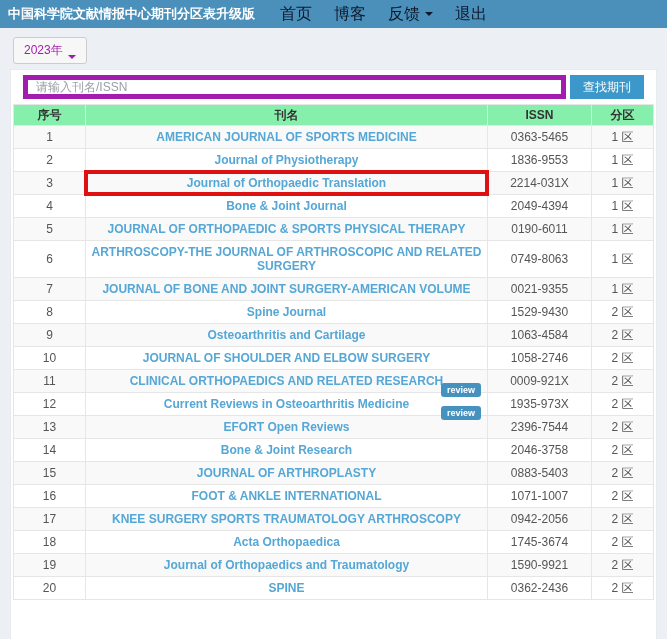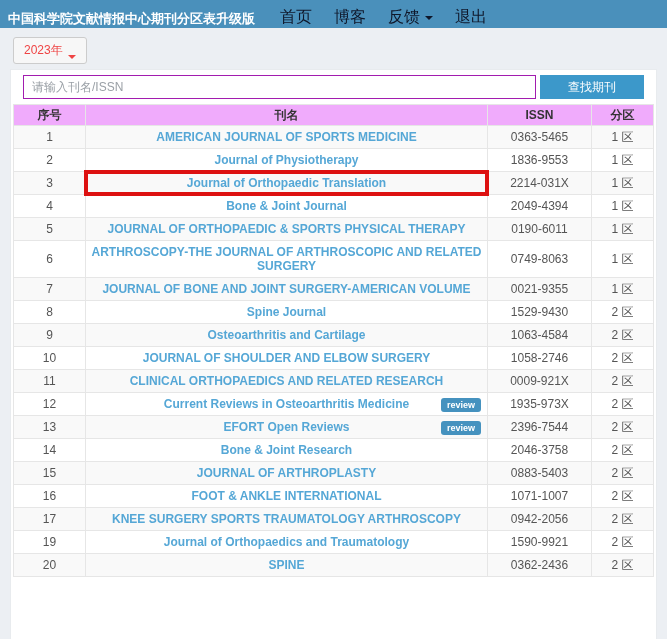--- a/index.html
+++ b/index.html
@@ -14,51 +14,51 @@
   }
   *{box-sizing:border-box;margin:0;padding:0;}
   html,body{width:667px;height:639px;overflow:hidden;}
   body{
     font-family:"Liberation Sans","DejaVu Sans",sans-serif;
     font-size:12px;color:#333;background:var(--page-bg);
   }
   .viewport{position:relative;width:667px;height:639px;overflow:hidden;}
 
   
-  .navbar{height:28px;background:var(--navbar-blue);display:flex;align-items:flex-end;padding:0 8px;}
+  .navbar{height:28px;background:var(--navbar-blue);display:flex;align-items:center;padding:0 8px;}
   .brand{color:#fff;font-weight:bold;font-size:13px;margin-right:14px;white-space:nowrap;}
   .nav-menu{display:flex;align-items:center;}
   .nav-item{color:#0f172a;font-size:16px;padding:0 11px;text-decoration:none;cursor:pointer;display:flex;align-items:center;}
   .caret{display:inline-block;width:0;height:0;margin-left:5px;border-left:4px solid transparent;border-right:4px solid transparent;border-top:4px solid currentColor;}
 
   
   .toolbar{padding:9px 13px 5px;}
-  .year-btn{display:inline-flex;align-items:flex-end;background:#f7f7f7;border:1px solid #ccc;border-radius:3px;padding:4px 10px;font-size:12px;color:#ef4444;cursor:pointer;font-family:inherit;}
+  .year-btn{display:inline-flex;align-items:flex-end;background:#f7f7f7;border:1px solid #ccc;border-radius:3px;padding:4px 10px;font-size:12px;color:#a21caf;cursor:pointer;font-family:inherit;}
 
   
   .panel{margin:0 10px;background:#fff;border:1px solid #e8ebee;min-height:573px;}
   .panel-title{font-size:14px;color:#333;padding:9px 14px 8px;border-bottom:1px solid #efefef;}
 
   .search-row{display:flex;align-items:center;padding:5px 12px 5px;}
-  .search-input{flex:1;height:24px;border:1px solid #a21caf;padding:0 8px;font-size:12px;color:#333;font-family:inherit;outline:none;}
+  .search-input{flex:1;height:24px;border:5px solid #a21caf;padding:0 8px;font-size:12px;color:#333;font-family:inherit;outline:none;}
   .search-input::placeholder{color:#9aa0a6;}
-  .search-btn{height:24px;margin-left:4px;padding:0 27px;background:var(--button-blue);border:1px solid var(--button-blue);color:#fff;font-size:12px;cursor:pointer;font-family:Liberation Mono, monospace;white-space:nowrap;}
+  .search-btn{height:24px;margin-left:4px;padding:0 12px;background:var(--button-blue);border:1px solid var(--button-blue);color:#fff;font-size:12px;cursor:pointer;font-family:Liberation Mono, monospace;white-space:nowrap;}
 
   
   .journal-table{width:calc(100% - 4px);margin:0 2px;border-collapse:collapse;table-layout:fixed;}
   .journal-table th,.journal-table td{border:1px solid var(--cell-border);text-align:center;font-size:12px;line-height:14px;}
-  .journal-table th{padding:3px 4px;font-weight:bold;color:#333;background:#f0abfc;}
+  .journal-table th{padding:3px 4px;font-weight:bold;color:#333;background:#86efac;}
   .journal-table td{padding:4px 4px;color:#555;}
   .journal-table col.c-no{width:72px;}
   .journal-table col.c-issn{width:104px;}
   .journal-table col.c-zone{width:62px;}
   .journal-table tbody tr:nth-child(odd){background:var(--stripe);}
   .name-cell{position:relative;}
   a.journal-link{color:var(--link-blue);text-decoration:none;cursor:pointer;font-weight:bold;}
-  .badge-review{position:absolute;right:6px;bottom:3px;background:var(--badge-blue);color:#fff;font-size:9px;font-weight:bold;line-height:10px;padding:2px 6px;border-radius:3px;}
+  .badge-review{position:absolute;right:6px;bottom:18px;background:var(--badge-blue);color:#fff;font-size:9px;font-weight:bold;line-height:10px;padding:2px 6px;border-radius:3px;}
   .red-box{position:absolute;left:-2px;right:-2px;top:-2px;bottom:-2px;border:4px solid var(--annotation-red);pointer-events:none;}
 
   
   .table-footer{position:relative;padding:8px 2px 0;height:40px;}
 </style>
 </head>
 <body>
 
 <div class="viewport">
 
@@ -207,20 +207,26 @@
             <td>1071-1007</td>
             <td>2 区</td>
           </tr>
           <tr>
             <td>17</td>
             <td class="name-cell"><a class="journal-link">KNEE SURGERY SPORTS TRAUMATOLOGY ARTHROSCOPY</a></td>
             <td>0942-2056</td>
             <td>2 区</td>
           </tr>
           <tr>
+            <td>18</td>
+            <td class="name-cell"><a class="journal-link">Acta Orthopaedica</a></td>
+            <td>1745-3674</td>
+            <td>2 区</td>
+          </tr>
+          <tr>
             <td>19</td>
             <td class="name-cell"><a class="journal-link">Journal of Orthopaedics and Traumatology</a></td>
             <td>1590-9921</td>
             <td>2 区</td>
           </tr>
           <tr>
             <td>20</td>
             <td class="name-cell"><a class="journal-link">SPINE</a></td>
             <td>0362-2436</td>
             <td>2 区</td>

